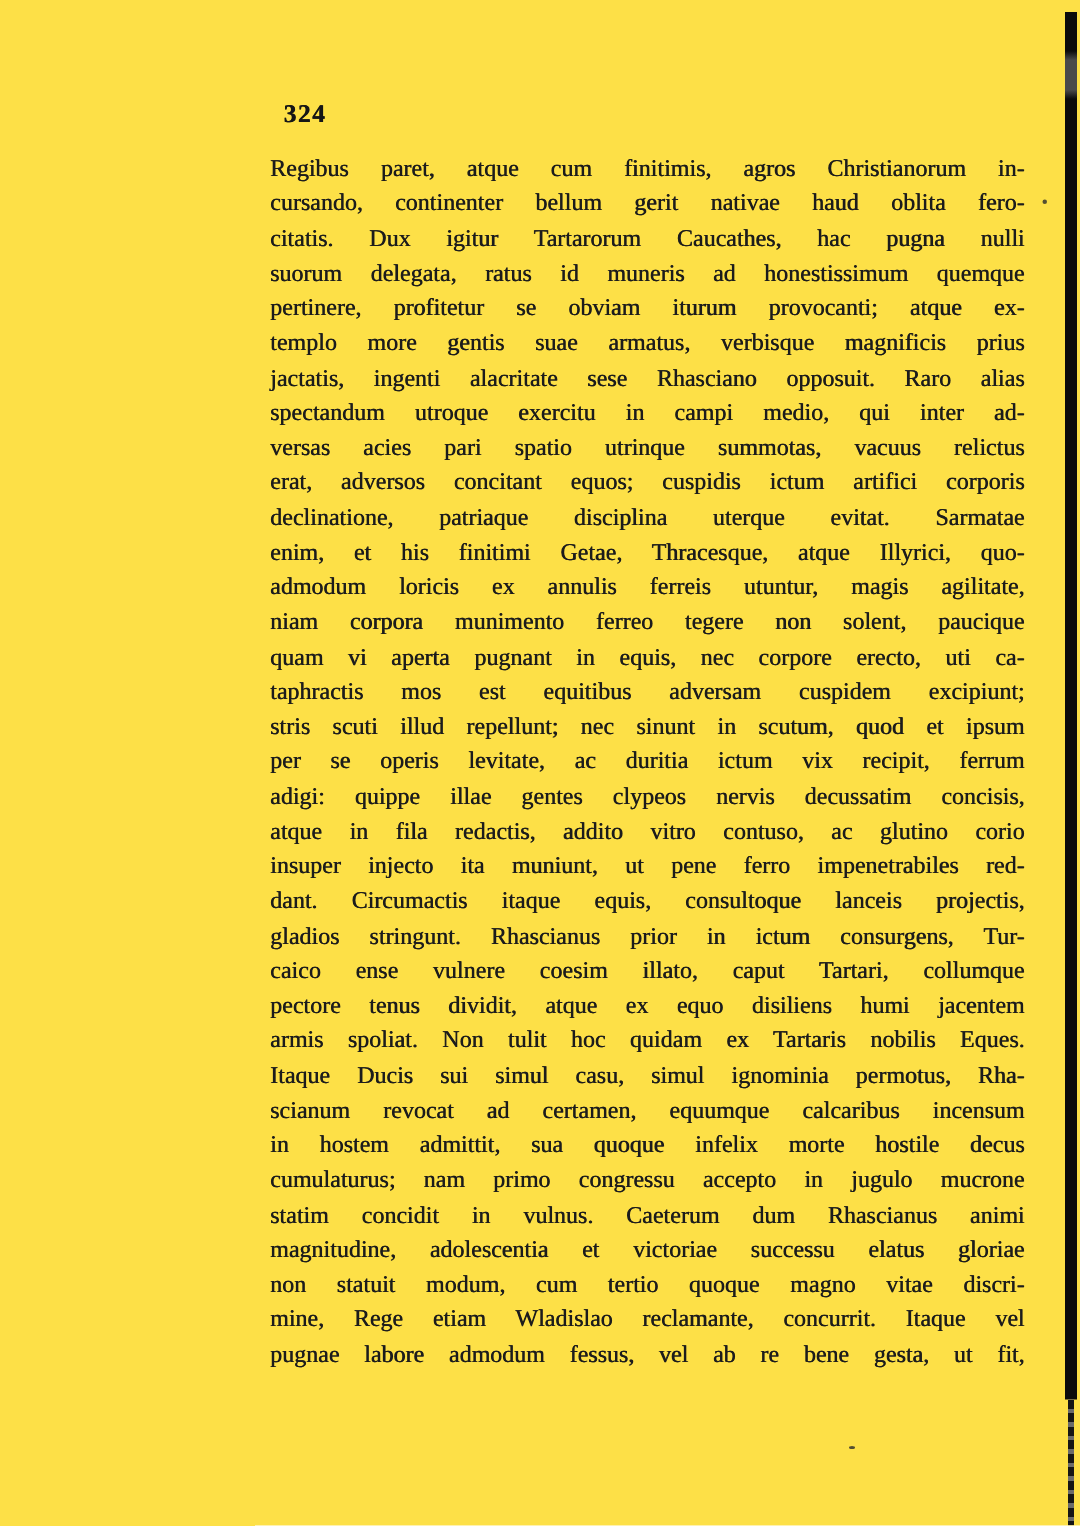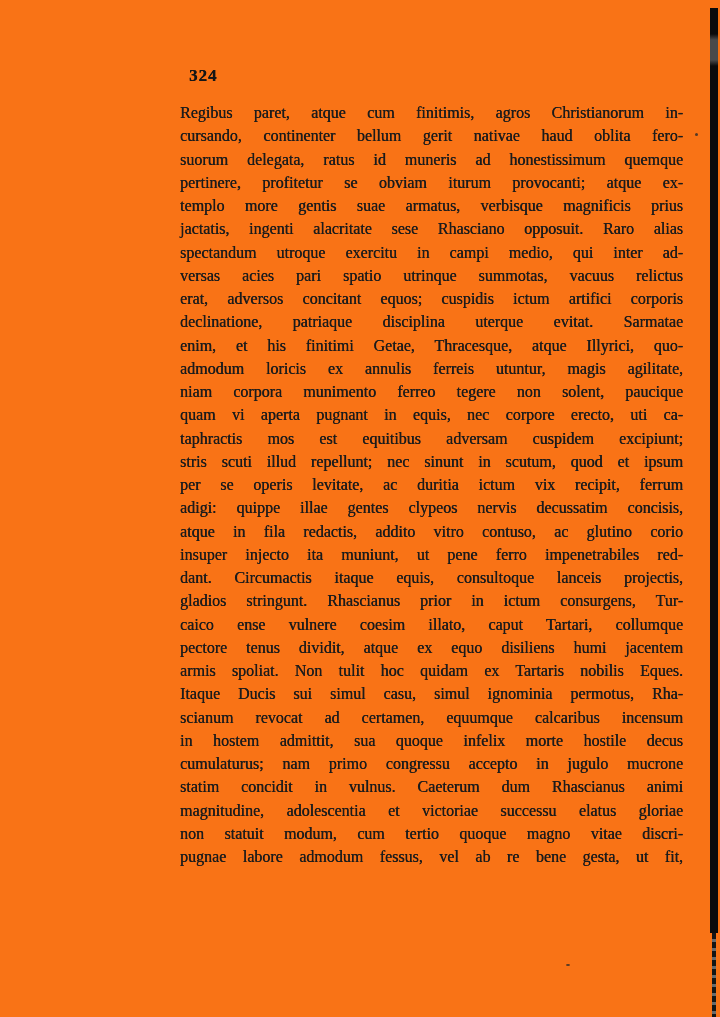--- a/index.html
+++ b/index.html
@@ -4,21 +4,21 @@
 <style>
   html, body {
     margin: 0;
     padding: 0;
     background: #ffffff;
   }
   .page {
     position: relative;
     width: 720px;
     height: 1017px;
-    background: #f97316;
+    background: #fde047;
     overflow: hidden;
     font-family: "Liberation Serif", serif;
   }
   .page-number {
     position: absolute;
     left: 189px;
     top: 66px;
     font-size: 17px;
     font-weight: bold;
     letter-spacing: 1px;
@@ -76,20 +76,21 @@
 </style>
 </head>
 <body>
 
 <div class="page">
   <div class="page-number">324</div>
 
   <div class="text-block">
       <div class="line">Regibus paret, atque cum finitimis, agros Christianorum in-</div>
       <div class="line">cursando, continenter bellum gerit nativae haud oblita fero-</div>
+      <div class="line">citatis. Dux igitur Tartarorum Caucathes, hac pugna nulli</div>
       <div class="line">suorum delegata, ratus id muneris ad honestissimum quemque</div>
       <div class="line">pertinere, profitetur se obviam iturum provocanti; atque ex-</div>
       <div class="line">templo more gentis suae armatus, verbisque magnificis prius</div>
       <div class="line">jactatis, ingenti alacritate sese Rhasciano opposuit. Raro alias</div>
       <div class="line">spectandum utroque exercitu in campi medio, qui inter ad-</div>
       <div class="line">versas acies pari spatio utrinque summotas, vacuus relictus</div>
       <div class="line">erat, adversos concitant equos; cuspidis ictum artifici corporis</div>
       <div class="line">declinatione, patriaque disciplina uterque evitat. Sarmatae</div>
       <div class="line">enim, et his finitimi Getae, Thracesque, atque Illyrici, quo-</div>
       <div class="line">admodum loricis ex annulis ferreis utuntur, magis agilitate,</div>
@@ -106,20 +107,21 @@
       <div class="line">caico ense vulnere coesim illato, caput Tartari, collumque</div>
       <div class="line">pectore tenus dividit, atque ex equo disiliens humi jacentem</div>
       <div class="line">armis spoliat. Non tulit hoc quidam ex Tartaris nobilis Eques.</div>
       <div class="line">Itaque Ducis sui simul casu, simul ignominia permotus, Rha-</div>
       <div class="line">scianum revocat ad certamen, equumque calcaribus incensum</div>
       <div class="line">in hostem admittit, sua quoque infelix morte hostile decus</div>
       <div class="line">cumulaturus; nam primo congressu accepto in jugulo mucrone</div>
       <div class="line">statim concidit in vulnus. Caeterum dum Rhascianus animi</div>
       <div class="line">magnitudine, adolescentia et victoriae successu elatus gloriae</div>
       <div class="line">non statuit modum, cum tertio quoque magno vitae discri-</div>
+      <div class="line">mine, Rege etiam Wladislao reclamante, concurrit. Itaque vel</div>
       <div class="line">pugnae labore admodum fessus, vel ab re bene gesta, ut fit,</div>
     </div>
 
   <div class="scan-bar"></div>
   <div class="scan-bar-lower"></div>
 
   <div class="speck speck-1"></div>
   <div class="speck speck-2"></div>
 </div>
 

